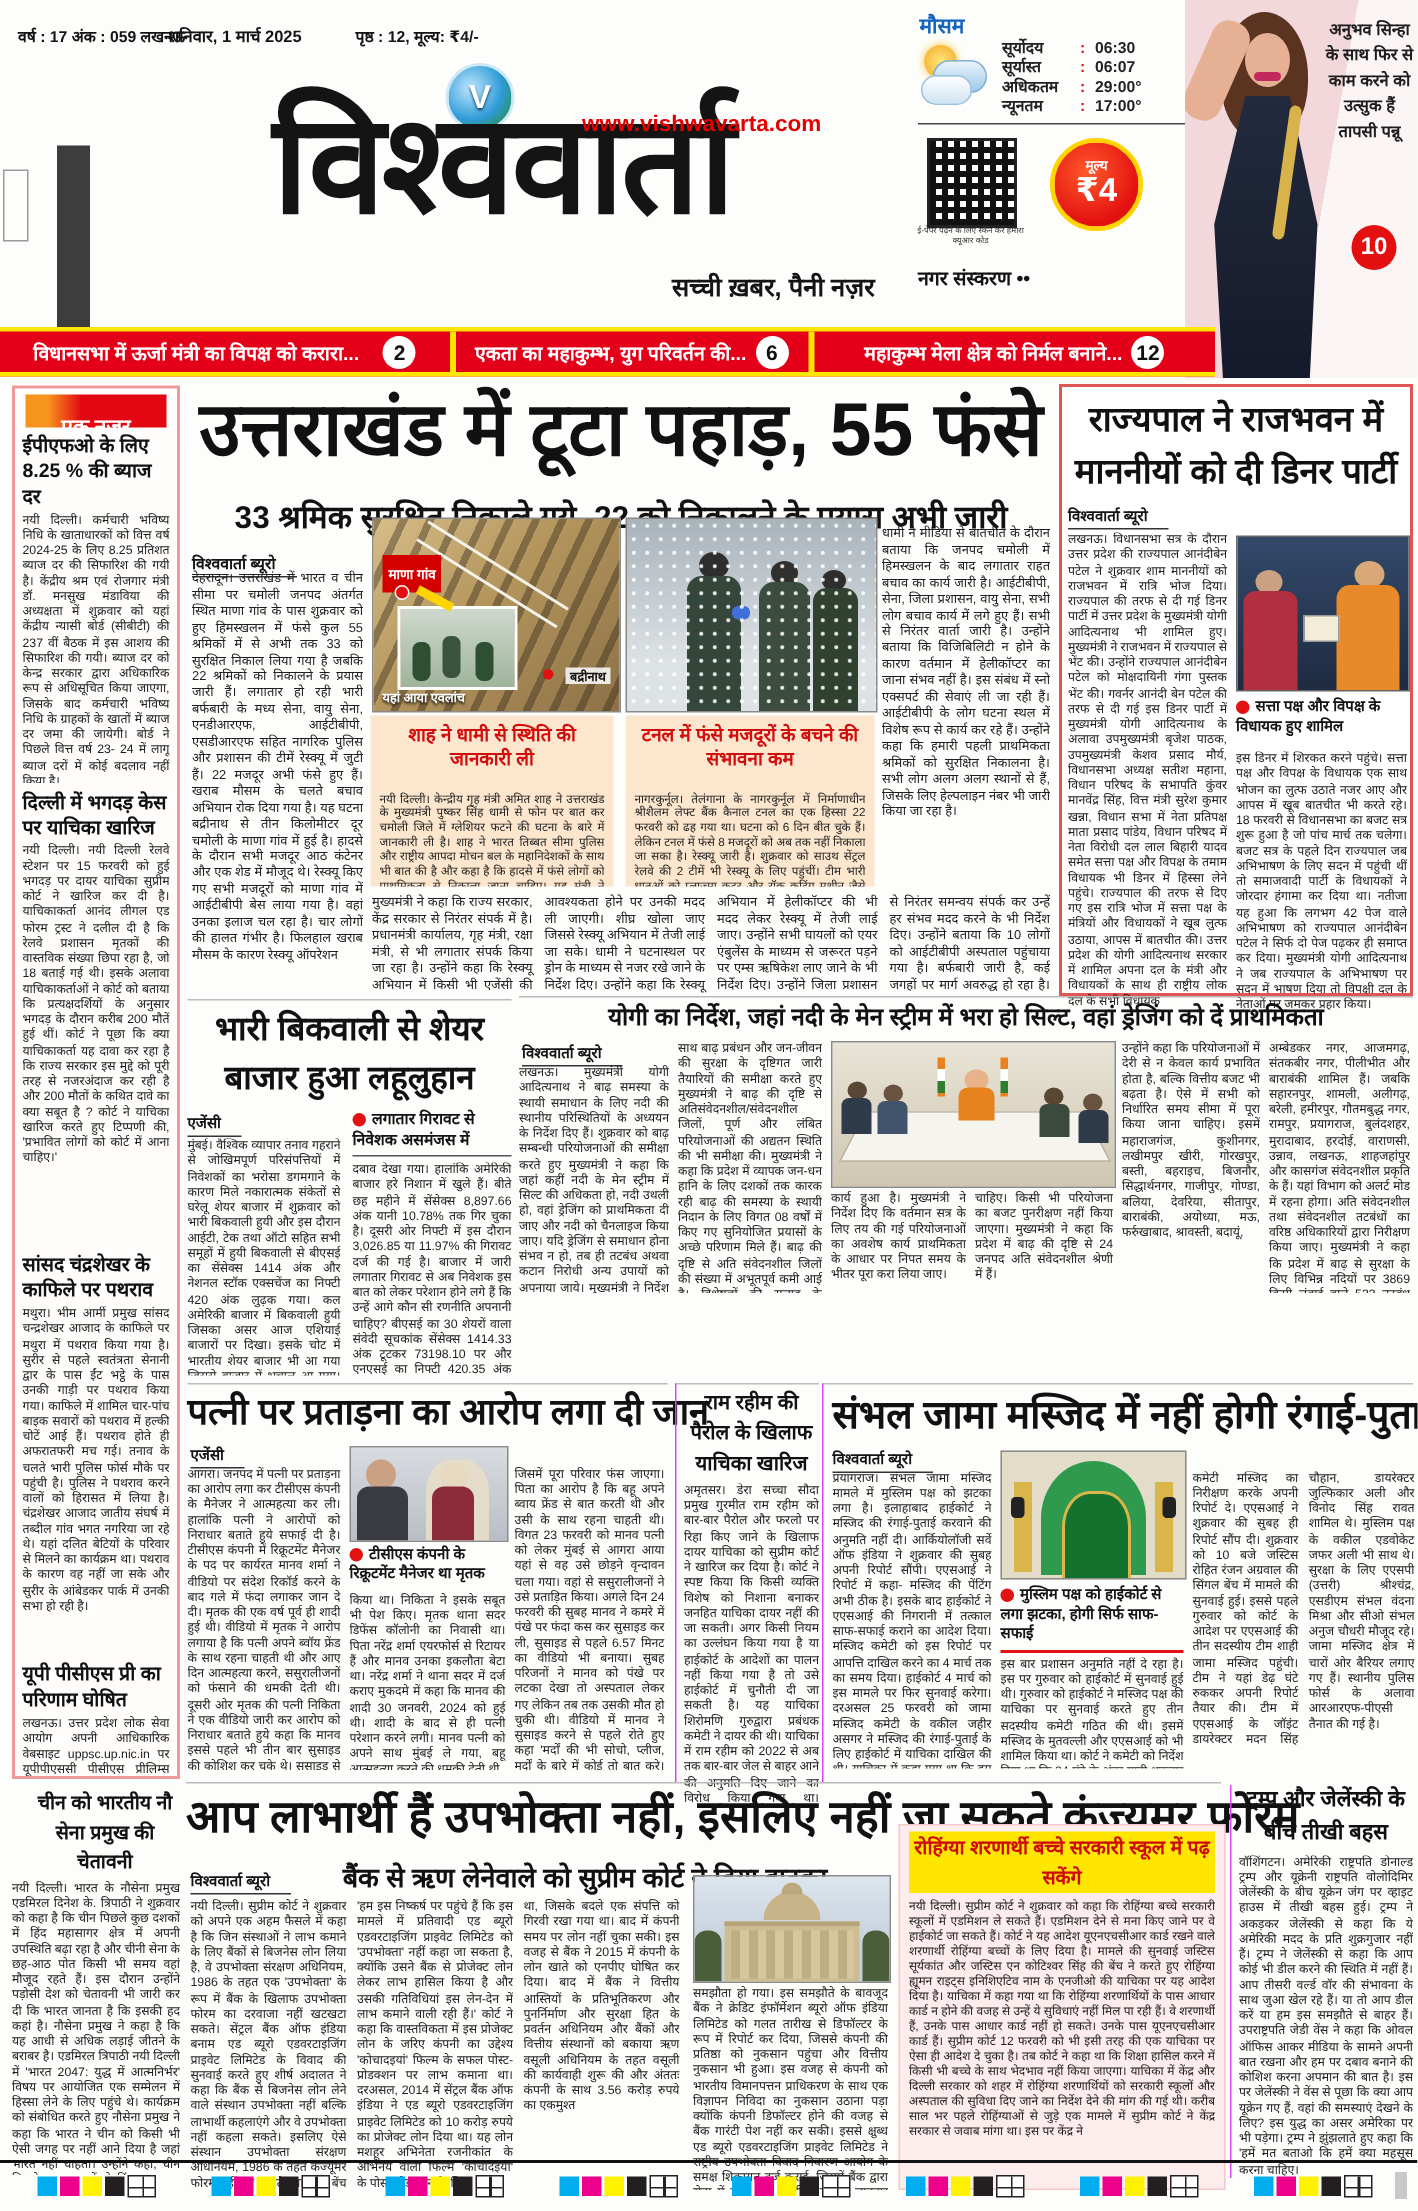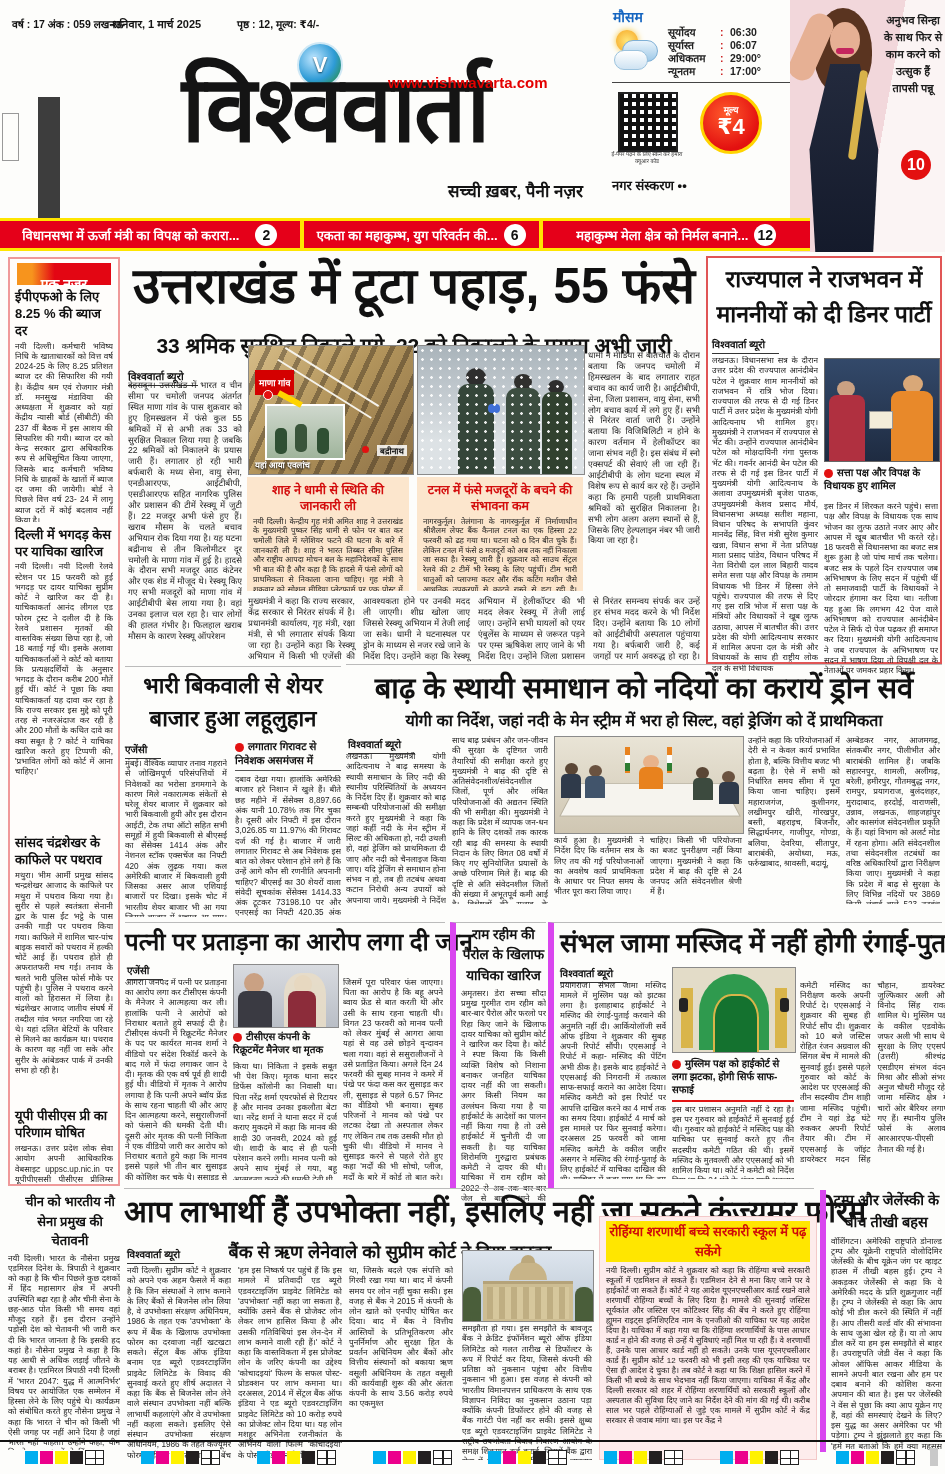--- a/index.html
+++ b/index.html
@@ -6,33 +6,33 @@
   body{width:945px;height:1474px;position:relative;background:#fdfdfb;font-family:"Liberation Sans","DejaVu Sans",sans-serif;color:#141414;overflow:hidden;}
   .abs{position:absolute;}
   .bt{font-size:8.6px;line-height:1.27;text-align:justify;overflow:hidden;color:#1d1d1d;}
   .bts{font-size:8.2px;line-height:1.25;text-align:justify;overflow:hidden;color:#1d1d1d;}
   .byline{font-size:10.5px;font-weight:bold;border-bottom:1.2px solid #333;display:inline-block;padding:0 14px 2px 0;}
   .hl{font-weight:bold;color:#111;text-align:center;}
   .bullet{display:inline-block;width:9px;height:9px;border-radius:50%;background:#e31212;margin-right:4px;vertical-align:middle;}
   .pagecircle{display:inline-flex;align-items:center;justify-content:center;width:22px;height:22px;border-radius:50%;background:#fff;color:#111;font-weight:bold;font-size:14px;flex:0 0 auto;}
   .photo{position:absolute;overflow:hidden;border:1px solid #8a8a8a;}
   .capline{font-size:10px;font-weight:bold;line-height:1.3;}
-  .colrule{border-left:6px solid #d946ef;}
+  .colrule{border-left:1px solid #d946ef;}
   
   #masthead-title{left:52px;top:46px;width:566px;text-align:center;font-size:92px;font-weight:bold;line-height:1.4;letter-spacing:-2px;white-space:nowrap;font-family:"Liberation Serif","DejaVu Serif",serif;}
   .wrow{display:flex;font-size:10.5px;font-weight:bold;line-height:13px;color:#222;}
   .wrow .wl{width:52px;}
   .wrow .wc{width:10px;color:#c22;}
   .sq{width:13px;height:13px;margin-right:2px;display:inline-block;}
   .regmark{width:17px;height:13px;border:1.5px solid #222;display:inline-block;position:relative;background:#fff;}
   .regmark:before{content:"";position:absolute;left:50%;top:0;bottom:0;width:1.5px;background:#222;}
   .regmark:after{content:"";position:absolute;top:50%;left:0;right:0;height:1.5px;background:#222;}
   .cmyk-group{display:flex;align-items:center;}
   .inset{background:#fce6cd;padding:5px 6px;}
-  .inset .it{font-size:12.5px;font-weight:bold;color:#d30d0d;text-align:center;margin-bottom:2px;line-height:1.3;}
+  .inset .it{font-size:12.5px;font-weight:bold;color:#d30d0d;text-align:center;margin-bottom:13px;line-height:1.3;}
   .person{position:absolute;}
 </style>
 </head>
 <body>
 
 <div class="abs" style="left:2px;top:113px;width:15px;height:46px;border:1px solid #999;"></div>
 <div class="abs" style="left:38px;top:97px;width:22px;height:148px;background:#3d3d3d;"></div>
 
 <div class="abs" style="left:12px;top:17px;font-size:10.5px;font-weight:bold;">वर्ष : 17 अंक : 059 लखनऊ</div>
 <div class="abs" style="left:112px;top:16px;font-size:11px;font-weight:bold;">शनिवार, 1 मार्च 2025</div>
@@ -202,21 +202,20 @@
   <div class="hl" style="font-size:22px;line-height:1.5;">भारी बिकवाली से शेयर बाजार हुआ लहूलुहान</div>
   <div style="position:relative;height:178px;margin-top:4px;">
     <div style="position:absolute;left:0;top:0;"><span class="byline" style="font-size:10px;">एजेंसी</span></div>
     <div class="bts" style="position:absolute;left:0;top:20px;width:102px;height:158px;">मुंबई। वैश्विक व्यापार तनाव गहराने से जोखिमपूर्ण परिसंपत्तियों में निवेशकों का भरोसा डगमगाने के कारण मिले नकारात्मक संकेतों से घरेलू शेयर बाजार में शुक्रवार को भारी बिकवाली हुयी और इस दौरान आईटी, टेक तथा ऑटो सहित सभी समूहों में हुयी बिकवाली से बीएसई का सेंसेक्स 1414 अंक और नेशनल स्टॉक एक्सचेंज का निफ्टी 420 अंक लुढ़क गया। कल अमेरिकी बाजार में बिकवाली हुयी जिसका असर आज एशियाई बाजारों पर दिखा। इसके चोट में भारतीय शेयर बाजार भी आ गया जिससे बाजार में भूचाल आ गया। सभी क्षेत्रों के शेयरों में भारी बिकवाली का</div>
     <div style="position:absolute;left:110px;top:0;width:106px;font-size:10.5px;font-weight:bold;line-height:1.35;border-bottom:1px solid #555;padding-bottom:3px;"><span class="bullet"></span><span>लगातार गिरावट से निवेशक असमंजस में</span></div>
     <div class="bts" style="position:absolute;left:110px;top:36px;width:106px;height:142px;">दबाव देखा गया। हालांकि अमेरिकी बाजार हरे निशान में खुले हैं। बीते छह महीने में सेंसेक्स 8,897.66 अंक यानी 10.78% तक गिर चुका है। दूसरी ओर निफ्टी में इस दौरान 3,026.85 या 11.97% की गिरावट दर्ज की गई है। बाजार में जारी लगातार गिरावट से अब निवेशक इस बात को लेकर परेशान होने लगे हैं कि उन्हें आगे कौन सी रणनीति अपनानी चाहिए? बीएसई का 30 शेयरों वाला संवेदी सूचकांक सेंसेक्स 1414.33 अंक टूटकर 73198.10 पर और एनएसई का निफ्टी 420.35 अंक गिरकर 22124.70 अंक पर रहा।</div>
   </div>
 </div>
 
 <div class="abs" style="left:346px;top:664px;width:596px;height:254px;border-top:1px solid #bbb;padding-top:2px;">
-  <div class="hl" style="font-size:29px;line-height:1.45;white-space:nowrap;">बाढ़ के स्थायी समाधान को नदियों का करायें ड्रोन सर्वे</div>
   <div class="hl" style="font-size:16px;line-height:1.45;white-space:nowrap;">योगी का निर्देश, जहां नदी के मेन स्ट्रीम में भरा हो सिल्ट, वहां ड्रेजिंग को दें प्राथमिकता</div>
   <div style="position:relative;height:168px;margin-top:4px;">
     <div style="position:absolute;left:2px;top:-2px;"><span class="byline" style="font-size:10px;">विश्ववार्ता ब्यूरो</span></div>
     <div class="bts" style="position:absolute;left:0;top:16px;width:100px;height:152px;">लखनऊ। मुख्यमंत्री योगी आदित्यनाथ ने बाढ़ समस्या के स्थायी समाधान के लिए नदी की स्थानीय परिस्थितियों के अध्ययन के निर्देश दिए हैं। शुक्रवार को बाढ़ सम्बन्धी परियोजनाओं की समीक्षा करते हुए मुख्यमंत्री ने कहा कि जहां कहीं नदी के मेन स्ट्रीम में सिल्ट की अधिकता हो, नदी उथली हो, वहां ड्रेजिंग को प्राथमिकता दी जाए और नदी को चैनलाइज किया जाए। यदि ड्रेजिंग से समाधान होना संभव न हो, तब ही तटबंध अथवा कटान निरोधी अन्य उपायों को अपनाया जाये। मुख्यमंत्री ने निर्देश दिए कि सभी नदियों के ड्रोन सर्वेक्षण कर स्थानीय परिस्थितियों के बारे में समुचित जानकारी प्राप्त कर ली जाए। शासन स्तर के वरिष्ठ अधिकारियों के</div>
     <div class="bts" style="position:absolute;left:106px;top:0;width:96px;height:168px;">साथ बाढ़ प्रबंधन और जन-जीवन की सुरक्षा के दृष्टिगत जारी तैयारियों की समीक्षा करते हुए मुख्यमंत्री ने बाढ़ की दृष्टि से अतिसंवेदनशील/संवेदनशील जिलों, पूर्ण और लंबित परियोजनाओं की अद्यतन स्थिति की भी समीक्षा की। मुख्यमंत्री ने कहा कि प्रदेश में व्यापक जन-धन हानि के लिए दशकों तक कारक रही बाढ़ की समस्या के स्थायी निदान के लिए विगत 08 वर्षों में किए गए सुनियोजित प्रयासों के अच्छे परिणाम मिले हैं। बाढ़ की दृष्टि से अति संवेदनशील जिलों की संख्या में अभूतपूर्व कमी आई है। विशेषज्ञों की सलाह के अनुसार हमने आधुनिकतम तकनीक का प्रयोग कर बाढ़ से खतरे को न्यूनतम करने में सफलता पाई है। बाढ़ से जन-जीवन की सुरक्षा के लिए अंतरविभागीय समन्वय से अच्छा</div>
     <div class="photo" style="left:208px;top:0;width:188px;height:96px;background:linear-gradient(#e9e4d6,#cfc6b2);">
       <div style="position:absolute;left:14px;top:40px;width:160px;height:40px;background:#f6f4ee;border:1px solid #b9b2a0;transform:perspective(120px) rotateX(38deg);"></div>
       <div style="position:absolute;left:88px;top:18px;width:16px;height:14px;border-radius:50%;background:#e8b28a;"></div>
       <div style="position:absolute;left:84px;top:30px;width:24px;height:22px;border-radius:6px 6px 0 0;background:#e8821e;"></div>
       <div style="position:absolute;left:70px;top:10px;width:5px;height:26px;background:repeating-linear-gradient(#e8821e 0 8px,#fff 8px 16px,#2e7d32 16px 24px);"></div>

